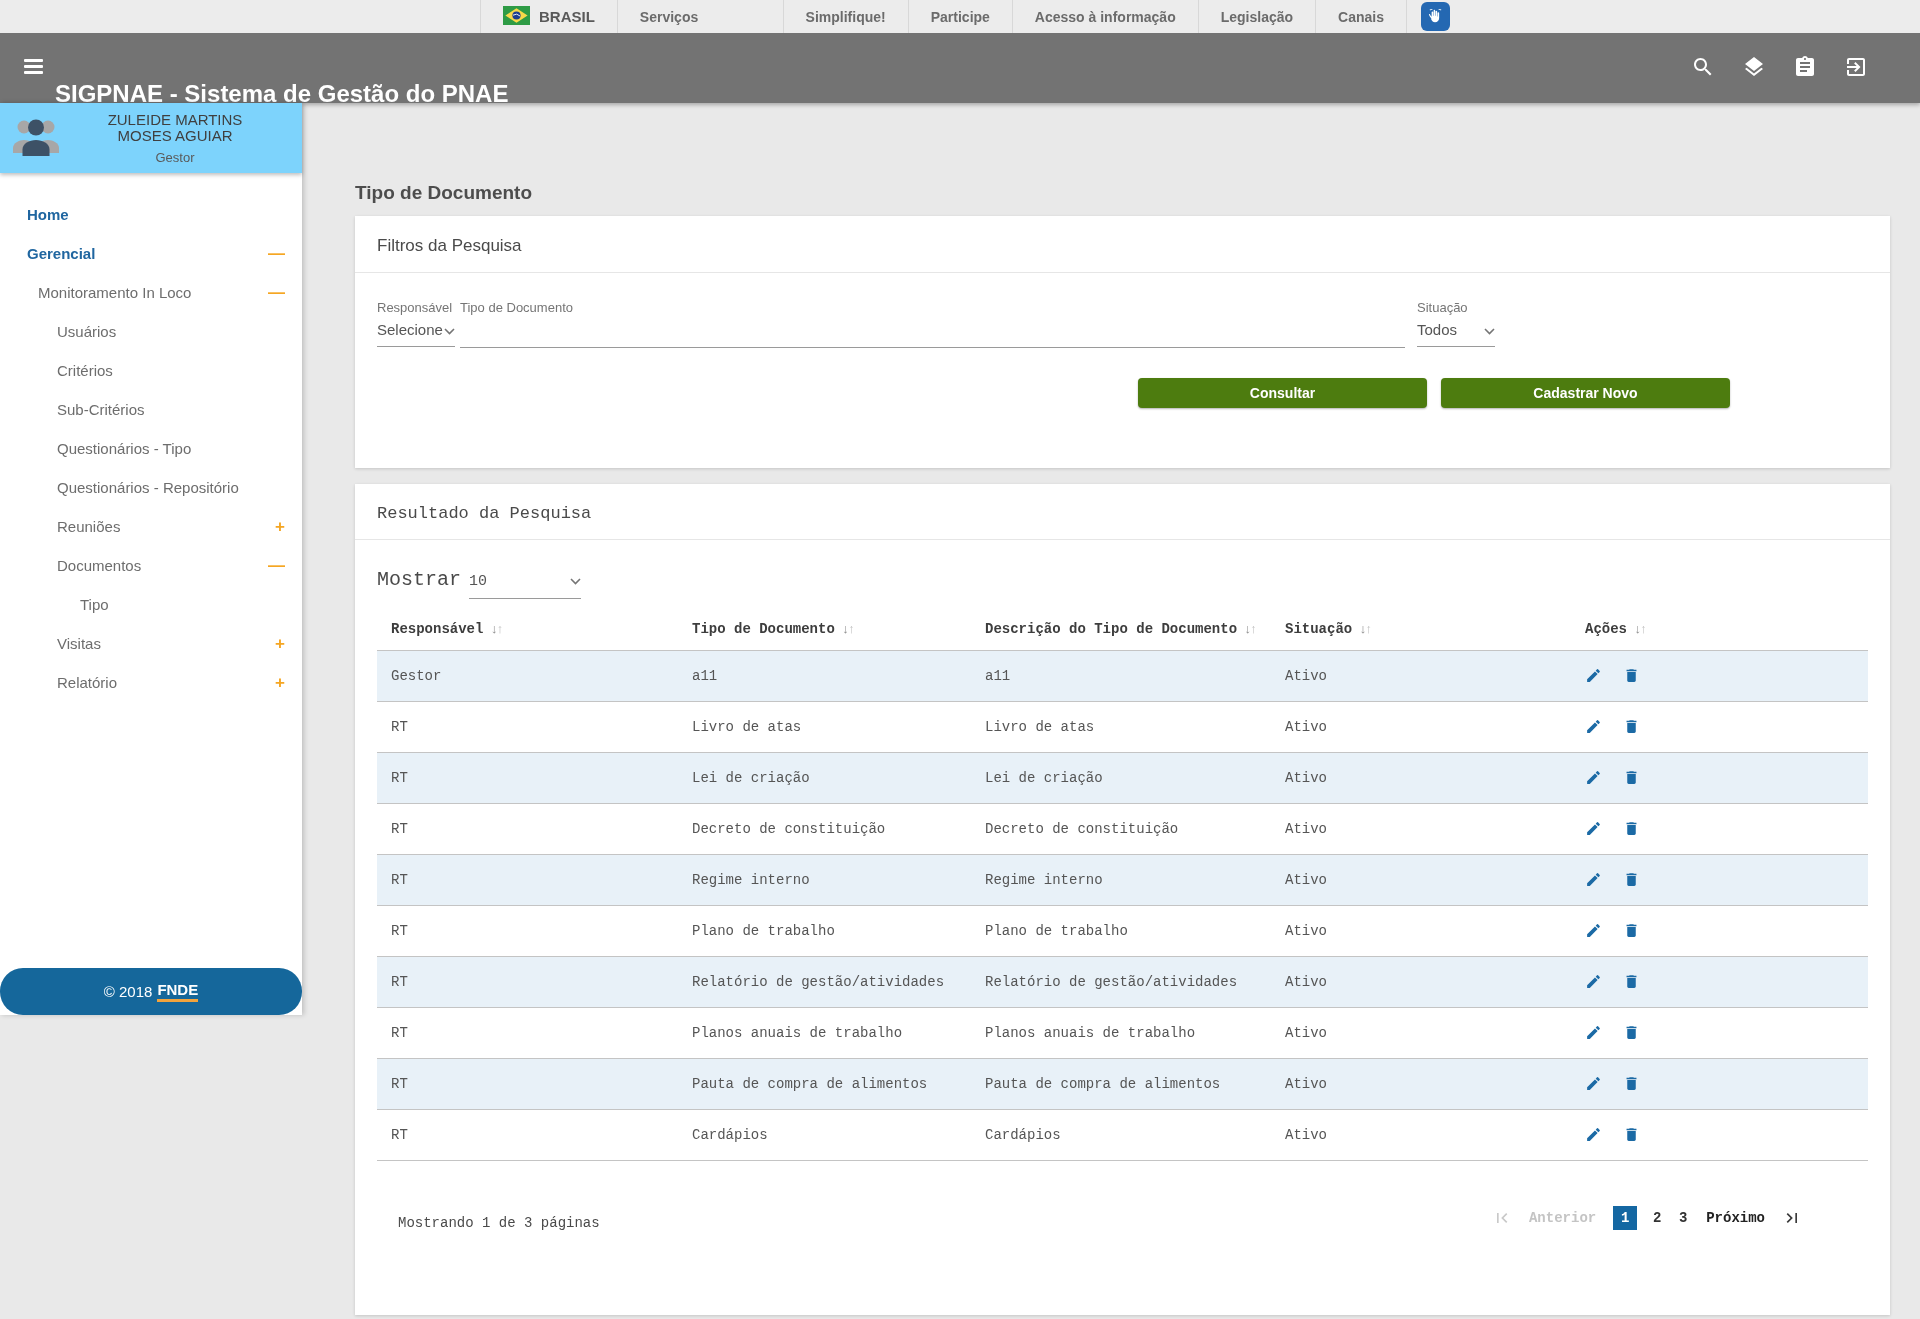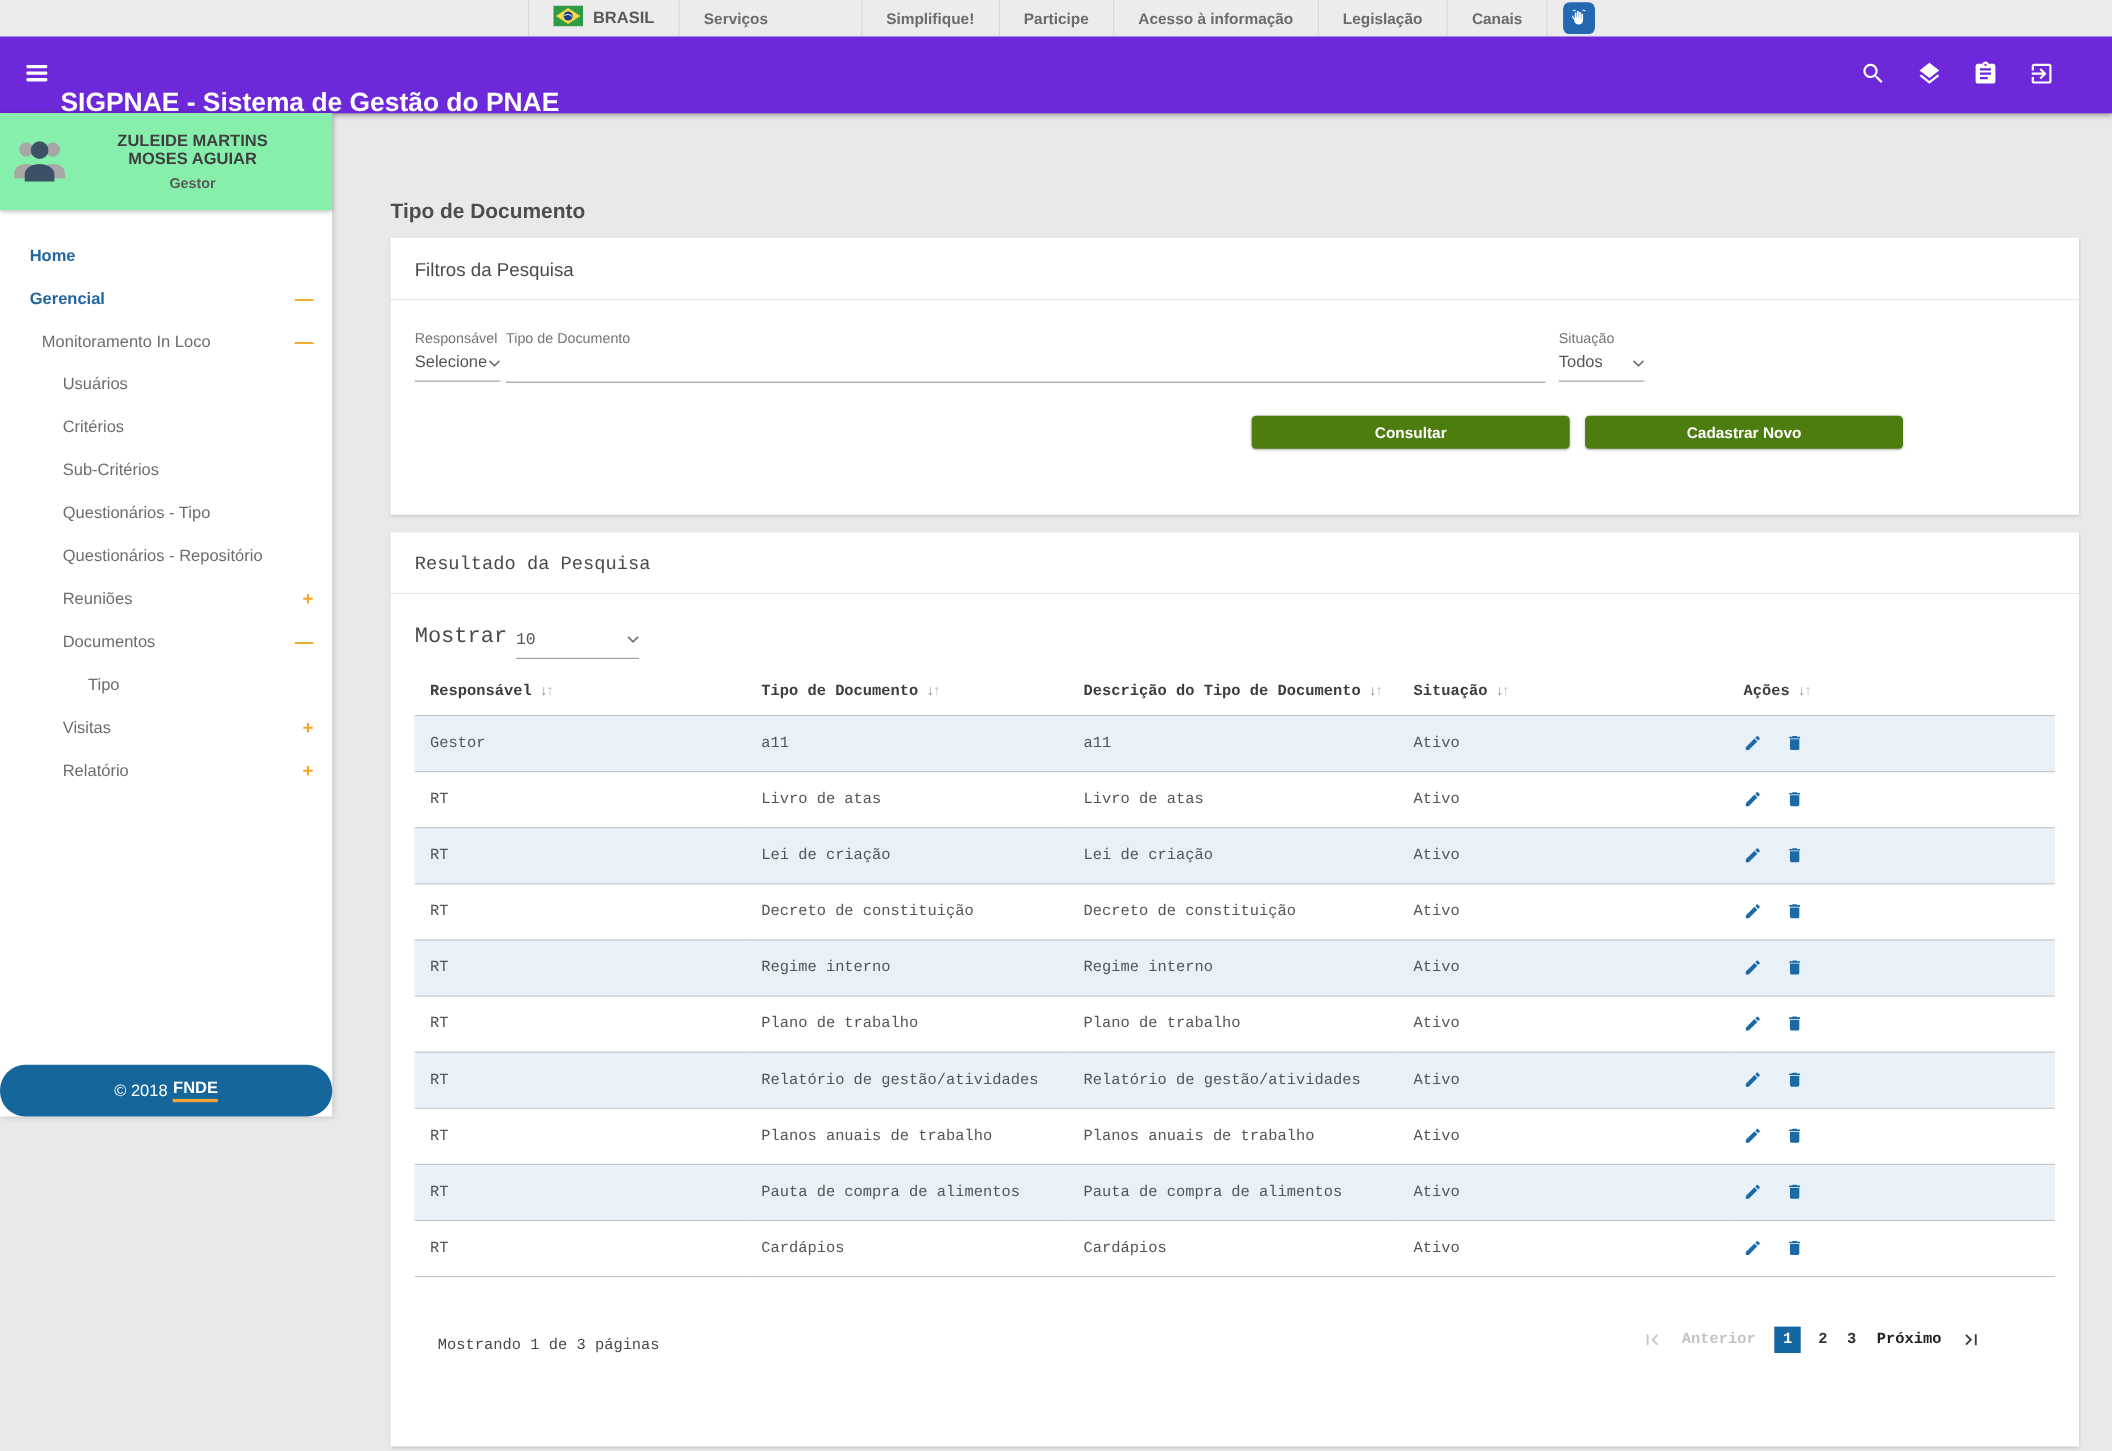--- a/index.html
+++ b/index.html
@@ -13,29 +13,29 @@
   
   .gov-bar { position:absolute; top:0; left:0; width:100%; height:33px; background:#ececec; z-index:30; }
   .gov-inner { position:absolute; left:480px; right:470px; top:0; bottom:0; display:flex; justify-content:space-between; }
   .gov-group { display:flex; align-items:stretch; }
   .gov-item { display:flex; align-items:center; padding:0 22px; font-size:14px; font-weight:bold; color:#6b6b6b; border-left:1px solid #d8d8d8; cursor:pointer; white-space:nowrap; }
   .gov-item.brand { color:#595959; font-size:15px; }
   .gov-item.brand .flag { margin-right:9px; }
   .gov-sep-end { border-left:1px solid #d8d8d8; }
   .vlibras { width:29px; height:29px; margin:2px 0 0 14px; border-radius:6px; background:#2468b2; display:flex; align-items:center; justify-content:center; cursor:pointer; }
   
-  .header { position:absolute; top:33px; left:0; width:100%; height:70px; background:#6d28d9; overflow:hidden; box-shadow:0 2px 4px rgba(0,0,0,.28); z-index:10; }
+  .header { position:absolute; top:33px; left:0; width:100%; height:70px; background:#737373; overflow:hidden; box-shadow:0 2px 4px rgba(0,0,0,.28); z-index:10; }
   .hamburger { position:absolute; left:24px; top:26px; width:19px; height:15px; display:flex; flex-direction:column; justify-content:space-between; cursor:pointer; }
   .hamburger span { display:block; height:3px; background:#fff; border-radius:1px; }
   .header-title { position:absolute; left:55px; top:47px; font-size:24px; font-weight:bold; color:#fff; white-space:nowrap; }
   .header-icons { position:absolute; right:52px; top:22px; display:flex; gap:27px; }
   .header-icons svg { display:block; cursor:pointer; }
   
   .sidebar { position:absolute; left:0; top:103px; width:302px; height:912px; background:#fff; box-shadow:2px 0 5px rgba(0,0,0,.18); z-index:20; }
-  .user-panel { height:88px; display:flex; align-items:center; background:#86efac; box-shadow:0 2px 4px rgba(0,0,0,.25); position:relative; z-index:2;font-weight:bold; }
+  .user-panel { height:70px; display:flex; align-items:center; background:#7dd3fc; box-shadow:0 2px 4px rgba(0,0,0,.25); position:relative; z-index:2; }
   .avatar { margin-left:12px; flex:0 0 auto; }
   .user-info { flex:1; text-align:center; padding-right:12px; }
   .user-name { font-size:15px; color:#3f3f3f; line-height:16px; max-width:175px; margin:0 auto; }
   .user-role { font-size:13px; color:#5a5a5a; margin-top:6px; }
   .menu { padding-top:22px; }
   .menu-item { height:39px; display:flex; align-items:center; padding-right:17px; cursor:pointer; }
   .menu-label { font-size:15px; color:#6d6d6d; }
   .menu-item.bold .menu-label { color:#2066a0; font-weight:bold; }
   .menu-item.level-0 { padding-left:27px; }
   .menu-item.level-1 { padding-left:38px; }

